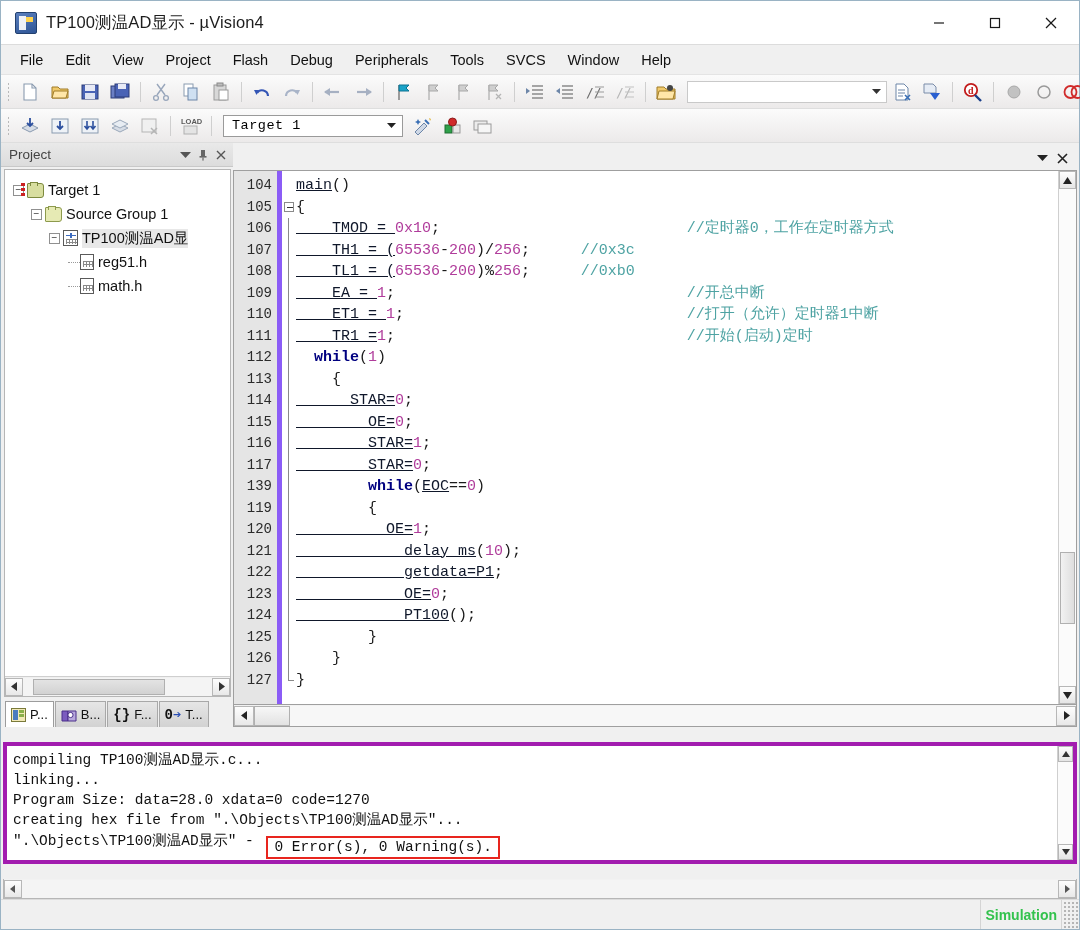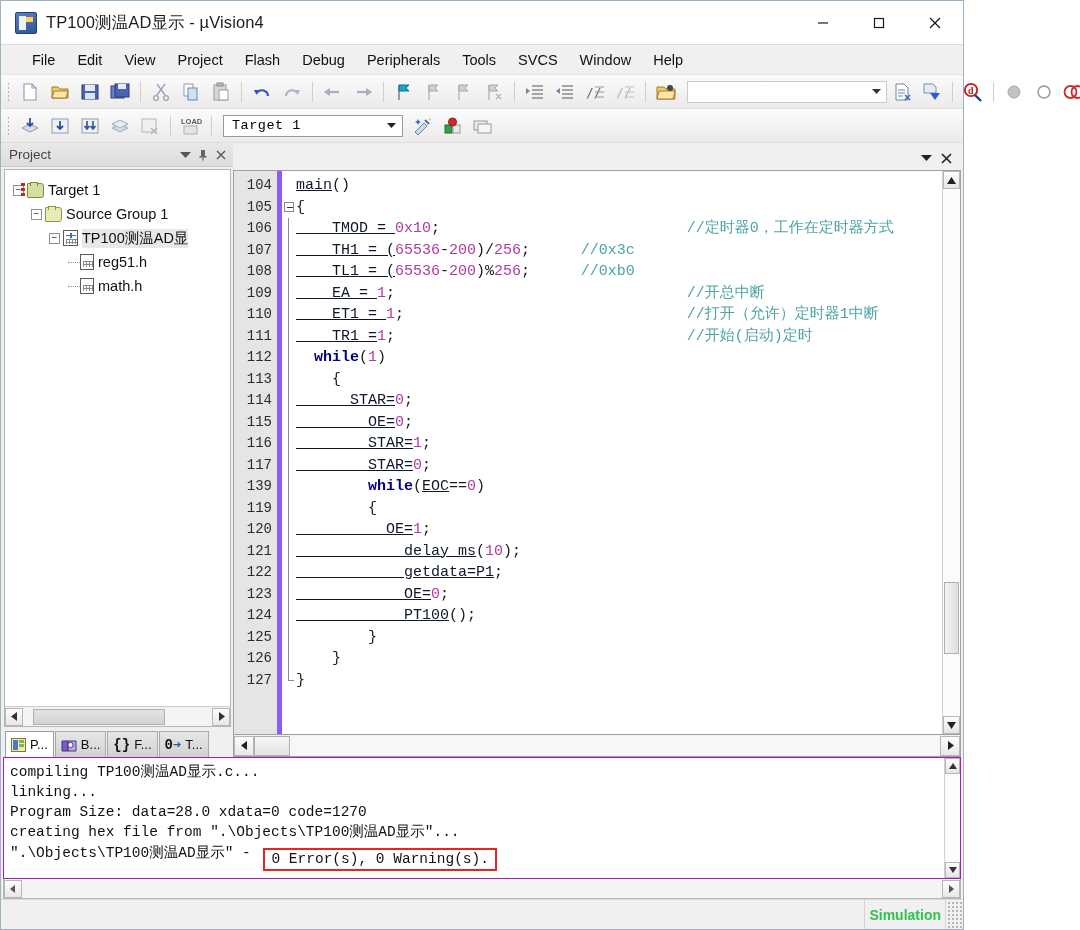--- a/index.html
+++ b/index.html
@@ -2,21 +2,21 @@
 <html><head>
 <meta charset="utf-8">
 <style>
   * { box-sizing: border-box; margin: 0; padding: 0; }
   html, body {
     width: 1080px; height: 930px;
     font-family: "Liberation Sans", sans-serif;
     background: #ffffff; overflow: hidden;
   }
   #app {
-    width: 964px; height: 930px;
+    width: 1080px; height: 930px;
     display: flex; flex-direction: column;
     background: #f0f0f0;
     border: 1px solid #9ab3c4;
   }
 
   
   .titlebar {
     height: 44px; flex: 0 0 44px;
     background: #ffffff;
     display: flex; align-items: center;
@@ -44,21 +44,21 @@
     align-items: center; justify-content: center;
     color: #1a1a1a;
   }
   .win-btn svg { display:block; }
 
   
   .menubar {
     height: 30px; flex: 0 0 30px;
     background: #f0f0f0;
     display: flex; align-items: center;
-    padding-left: 20px;
+    padding-left: 8px;
     border-bottom: 1px solid #e4e4e4;
   }
   .menu-item {
     font-size: 14.5px; color: #111;
     padding: 4px 11px; white-space: nowrap;
   }
 
   
   .toolbar {
     height: 34px; flex: 0 0 34px;
@@ -260,21 +260,21 @@
   .buildpanel { flex: 0 0 auto; display: flex; flex-direction: column; }
   .bo-head {
     height: 22px; flex: 0 0 22px;
     background: linear-gradient(#e2e2e2,#d4d4d4);
     display: flex; align-items: center; padding: 0 3px 0 8px;
     border-top: 1px solid #c3c3c3; border-bottom: 1px solid #c3c3c3;
   }
   .bo-head .ttl { font-size: 13.5px; color: #555; flex: 1 1 auto; }
   .bo-body {
     height: 122px; flex: 0 0 122px; background: #ffffff;
-    border: 1px solid #a21caf; margin: 0 2px; display: flex; min-height:0;justify-content:center;
+    border: 4px solid #a21caf; margin: 15px 2px; display: flex; min-height:0;justify-content:center;
   }
   .bo-lines {
     flex: 1 1 auto; padding: 4px 0 0 6px; overflow: hidden; position: relative;
     font-family: "Liberation Mono", monospace; font-size: 14.5px; color: #111;
   }
   .bo-lines .bl { height: 20px; line-height: 20px; white-space: pre; }
   .errbox {
     display: inline-block; border: 2px solid #e8251e; padding: 1px 6px;
     margin-left: 4px; line-height: 17px; position: relative; top: 6px;
   }

